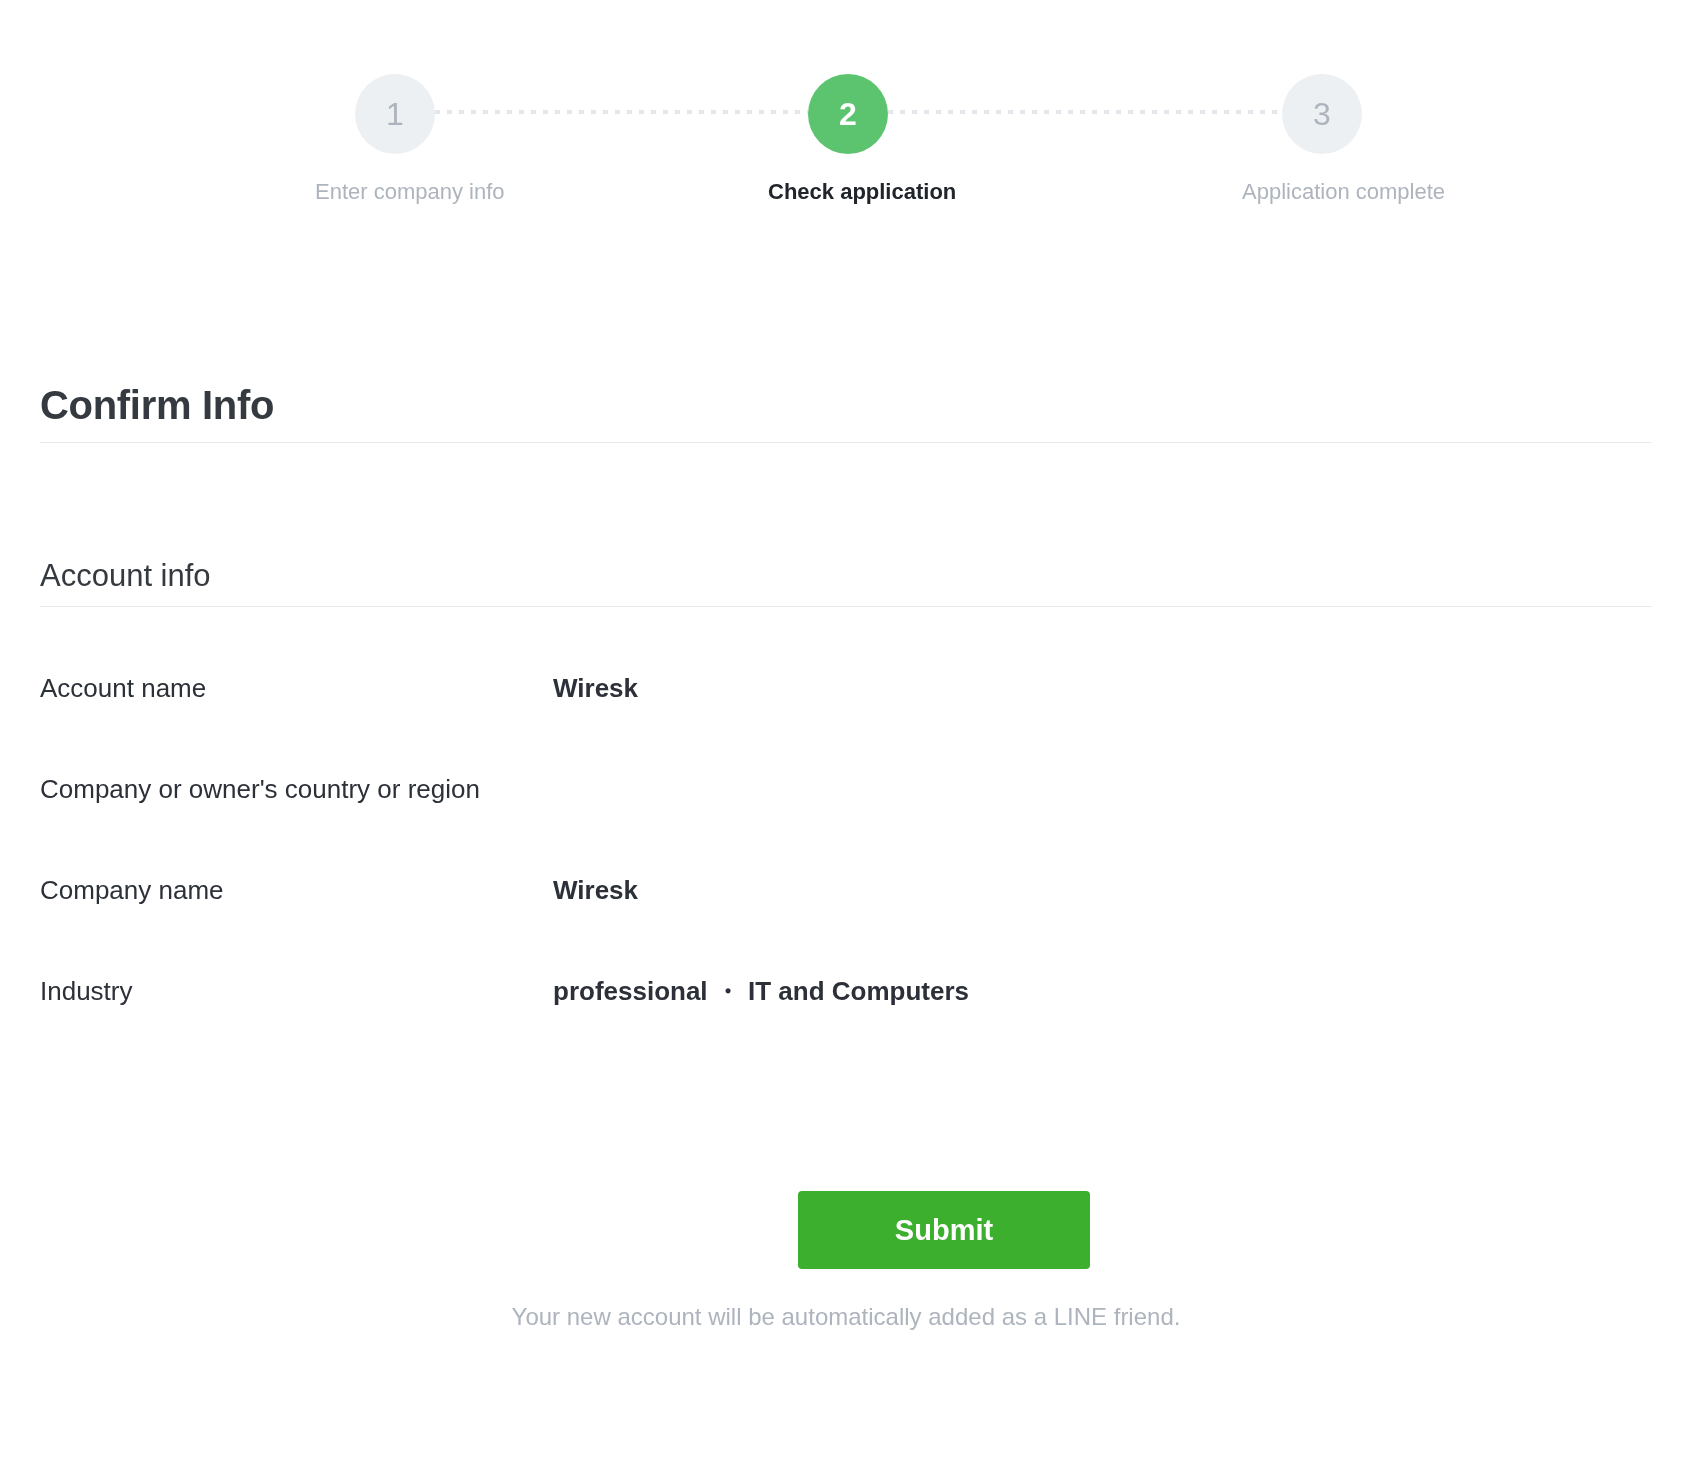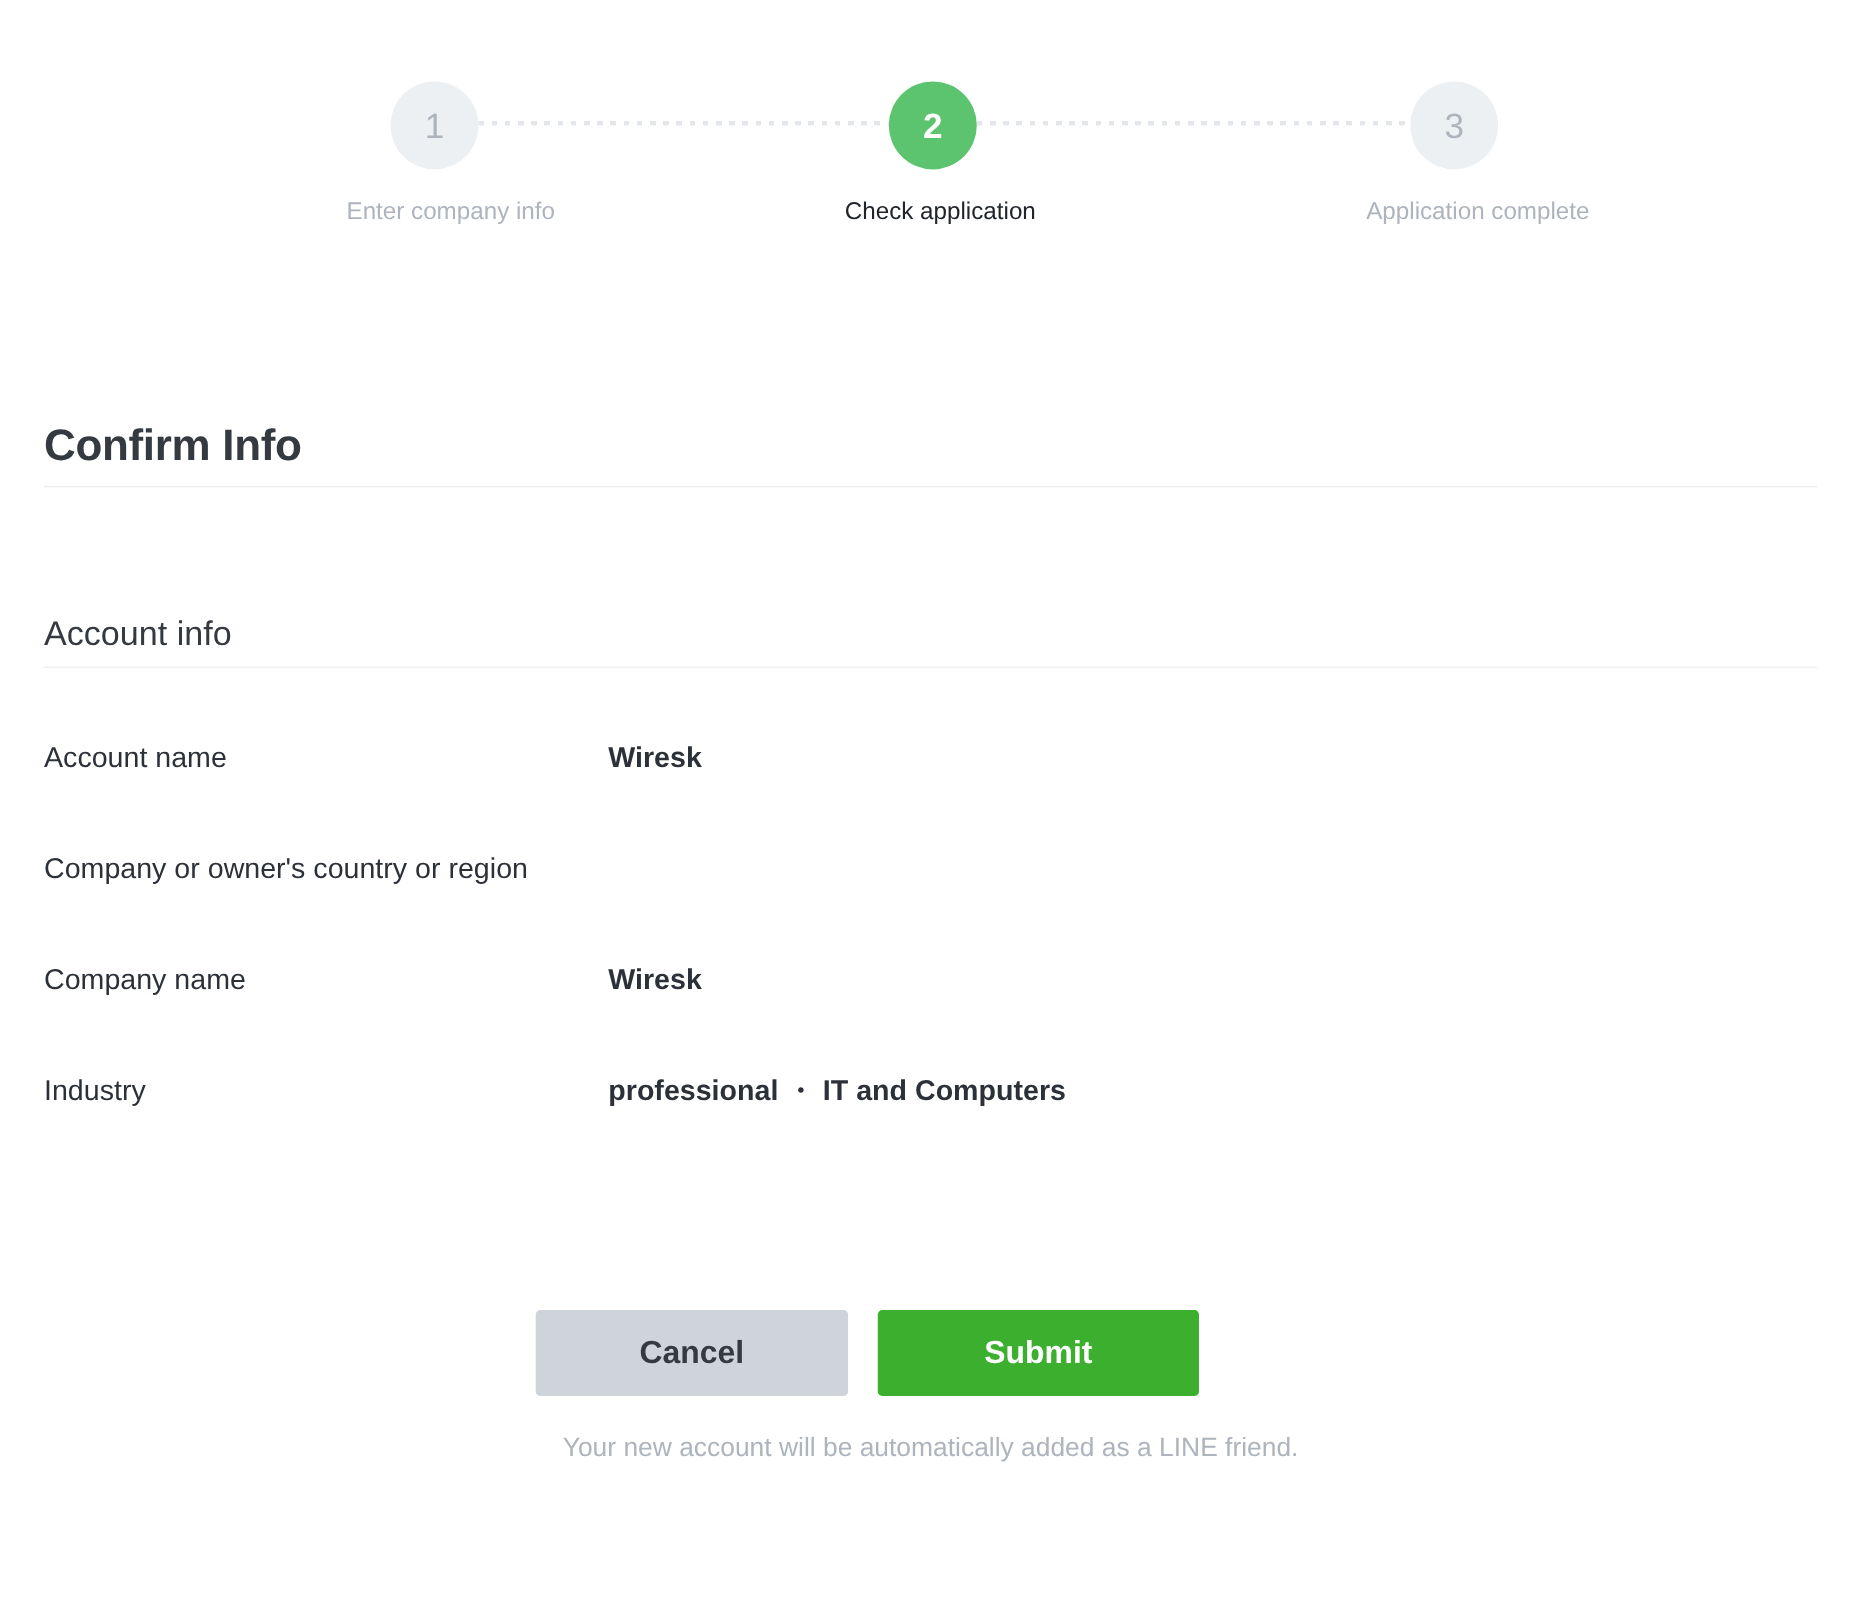--- a/index.html
+++ b/index.html
@@ -73,21 +73,21 @@
     color: #ffffff;
     font-weight: 700;
   }
   .step-label {
     margin-top: 26px;
     font-size: 22px;
     white-space: nowrap;
     line-height: 1.1;
   }
   .step-label.inactive { color: #aeb4bd; font-weight: 400; }
-  .step-label.active   { color: #20242b; font-weight: 400; }
+  .step-label.active   { color: #20242b; font-weight: 700; }
 
   
   .content {
     position: absolute;
     left: 0;
     top: 0;
     width: 1692px;
   }
   .page-title {
     position: absolute;
@@ -252,19 +252,18 @@
     </div>
 
     <div class="info-row">
       <div class="info-label">Industry</div>
       <div class="info-value">professional ・ IT and Computers</div>
     </div>
 
   </div>
 
   <div class="button-bar">
-    <button class="btn btn-cancel">Cancel</button>
     <button class="btn btn-submit">Submit</button>
   </div>
 
   <div class="footnote">Your new account will be automatically added as a LINE friend.</div>
 
 </div>
 
 </body></html>

